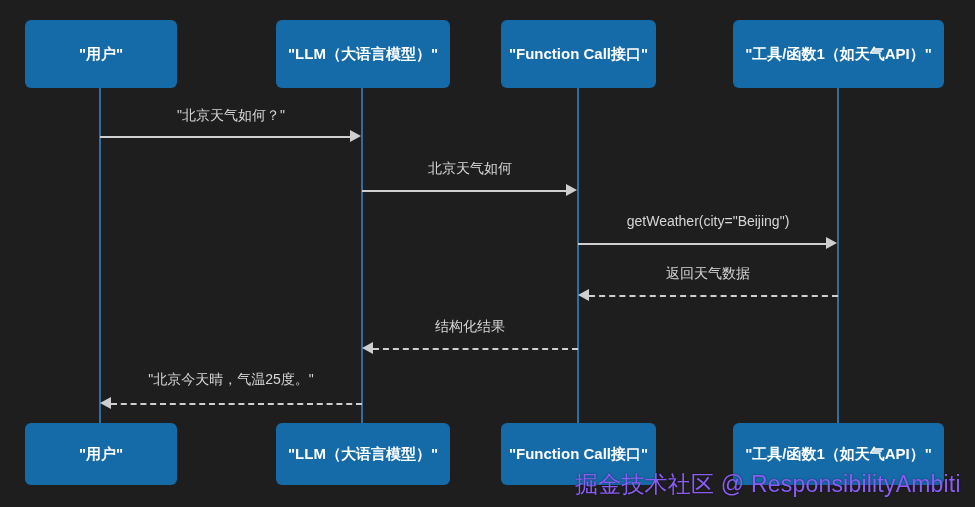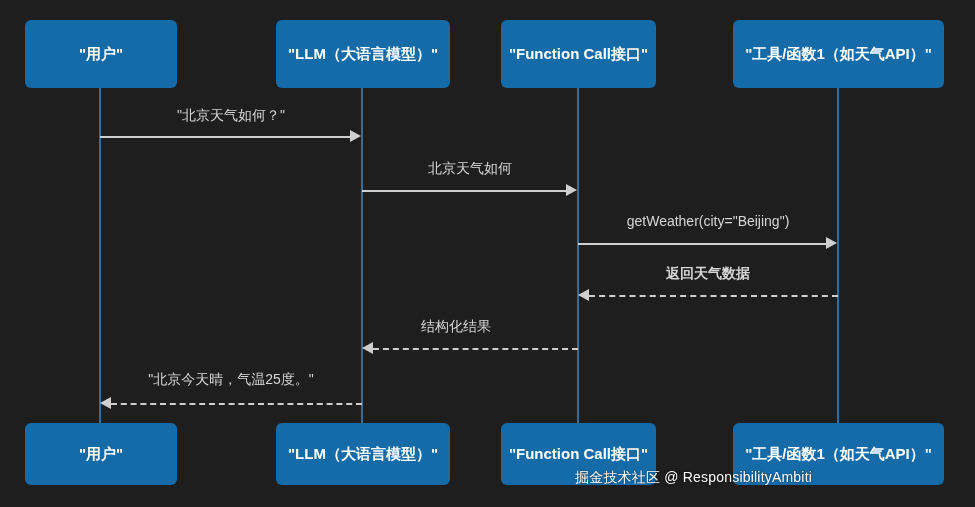--- a/index.html
+++ b/index.html
@@ -64,22 +64,22 @@
   .msg-label {
     position: absolute;
     color: #d6d6d6;
     font-size: 14px;
     white-space: nowrap;
     text-align: center;
     transform: translateX(-50%);
   }
   .watermark {
     position: absolute;
-    color: #ffffff;
-    font-size: 14px;
+    color: #8b5cf6;
+    font-size: 23px;
     white-space: nowrap;
     letter-spacing: 0.2px;
     text-shadow: 0 0 2px rgba(0,0,0,0.55);
   }
 </style>
 </head>
 <body>
 
 <div id="canvas">
 
@@ -106,25 +106,25 @@
   <div class="arrow-head right" style="left:350px; top:130px;"></div>
 
   <div class="msg-label" style="left:470px; top:160px;">北京天气如何</div>
   <div class="msg-line" style="left:362px; top:190px; width:204px;"></div>
   <div class="arrow-head right" style="left:566px; top:184px;"></div>
 
   <div class="msg-label" style="left:708px; top:213px;">getWeather(city="Beijing")</div>
   <div class="msg-line" style="left:578px; top:243px; width:248px;"></div>
   <div class="arrow-head right" style="left:826px; top:237px;"></div>
 
-  <div class="msg-label" style="left:708px; top:265px;font-weight:bold;">返回天气数据</div>
+  <div class="msg-label" style="left:708px; top:265px;">返回天气数据</div>
   <div class="msg-line dashed" style="left:589px; top:295px; width:249px;"></div>
   <div class="arrow-head left" style="left:578px; top:289px;"></div>
 
-  <div class="msg-label" style="left:456px; top:318px;font-family:Liberation Serif, serif;">结构化结果</div>
+  <div class="msg-label" style="left:470px; top:318px;font-family:Liberation Serif, serif;">结构化结果</div>
   <div class="msg-line dashed" style="left:373px; top:348px; width:205px;"></div>
   <div class="arrow-head left" style="left:362px; top:342px;"></div>
 
   <div class="msg-label" style="left:231px; top:371px;">"北京今天晴，气温25度。"</div>
   <div class="msg-line dashed" style="left:111px; top:403px; width:251px;"></div>
   <div class="arrow-head left" style="left:100px; top:397px;"></div>
 
   <div class="actor-box" style="left:25px; top:423px; width:152px; height:62px;">
     <span class="actor-label">"用户"</span>
   </div>

